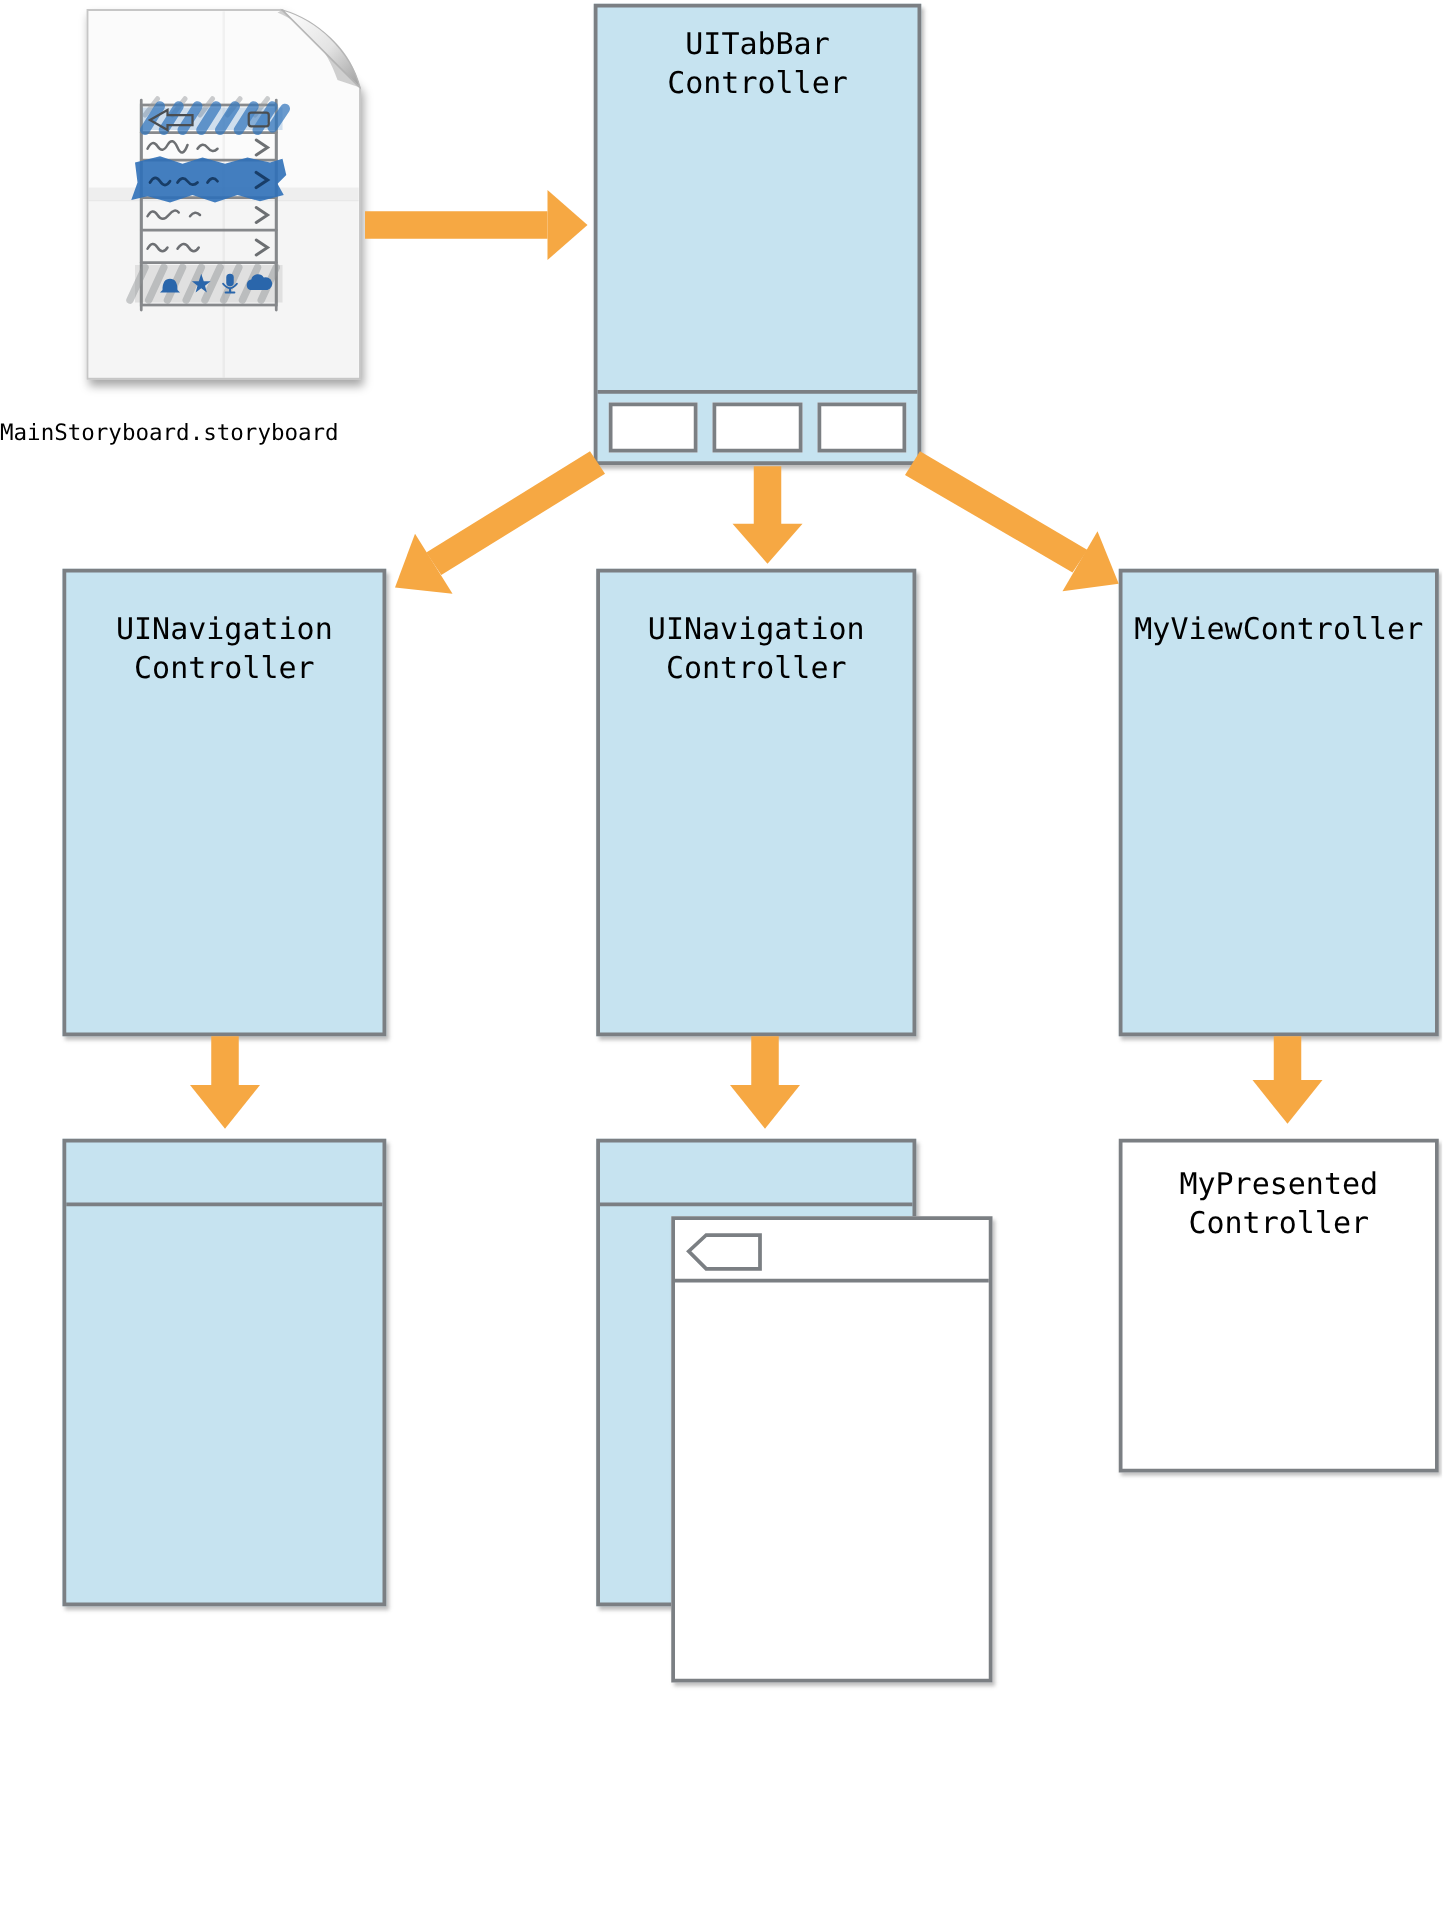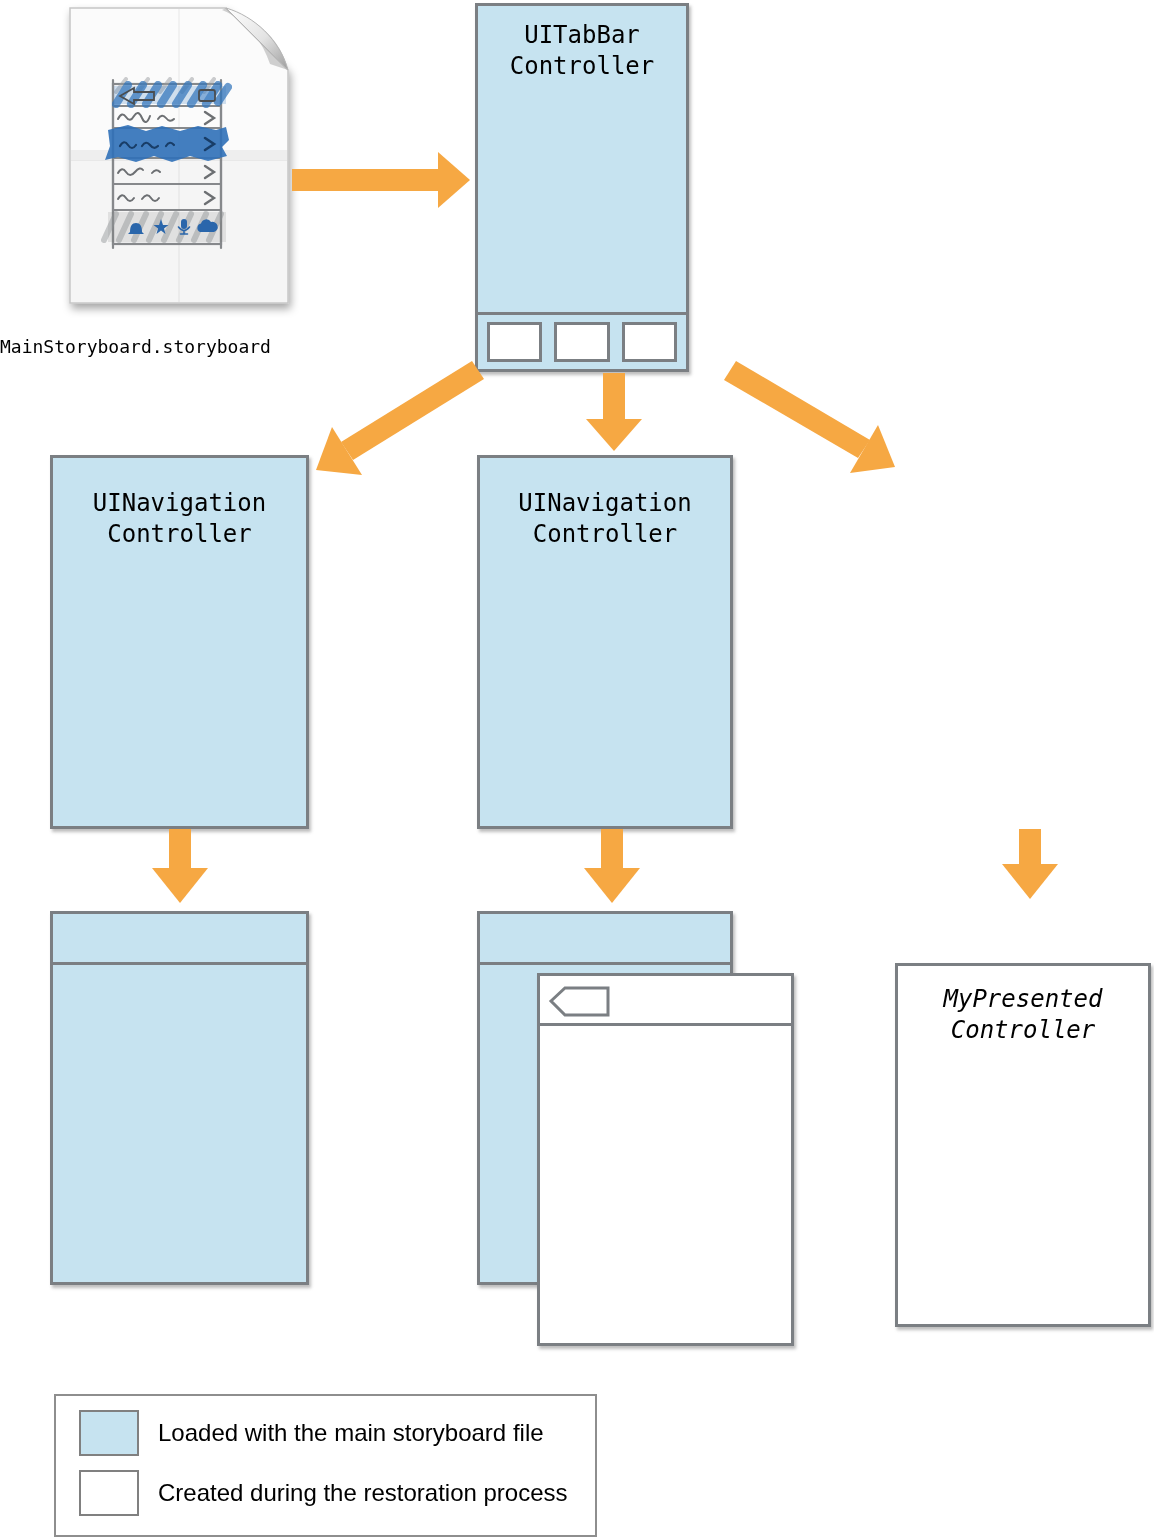--- a/index.html
+++ b/index.html
@@ -142,71 +142,64 @@
             <path d="M120.5,227 q5.5,7 11,0 M126,231 v3 M122.5,234 h7" fill="none" stroke="#2A66AB" stroke-width="1.6"></path>
           </g>
           <path d="M142,232 a4.5,4.5 0 0 1 1,-8.5 a5.5,5.5 0 0 1 10,-1.5 a4.5,4.5 0 0 1 3,10 z"></path>
         </g>
       </g>
     </g>
   </svg>
 
   <div class="file-label">MainStoryboard.storyboard</div>
 
-  <div class="box" style="left:475px;top:3px;width:214px;height:369px;">
+  <div class="box" style="left:475px;top:3px;width:262px;height:369px;">
     <div class="box-label pad14">UITabBar
 Controller</div>
     <div class="tray">
       <div class="tab-slot"></div>
       <div class="tab-slot"></div>
       <div class="tab-slot"></div>
     </div>
   </div>
 
   <div class="box" style="left:50px;top:455px;width:259px;height:374px;">
     <div class="box-label">UINavigation
 Controller</div>
   </div>
 
   <div class="box" style="left:477px;top:455px;width:256px;height:374px;">
     <div class="box-label">UINavigation
 Controller</div>
   </div>
 
+  <div class="box" style="left:895px;top:455px;width:256px;height:374px;">
+    <div class="box-label">MyViewController</div>
+  </div>
 
   <div class="box" style="left:50px;top:911px;width:259px;height:374px;">
     <div class="navbar-divider" style="top:48px;"></div>
   </div>
 
   <div class="box" style="left:477px;top:911px;width:256px;height:374px;">
     <div class="navbar-divider" style="top:48px;"></div>
   </div>
 
   <div class="box white" style="left:537px;top:973px;width:257px;height:373px;z-index:5;">
     <div class="navbar-divider" style="top:47px;"></div>
     <svg class="back-svg" width="66" height="40" viewBox="0 0 66 40">
       <path d="M3,16 L17,3 H60 V30 H17 Z" fill="#ffffff" stroke="#7B7F83" stroke-width="3"></path>
     </svg>
   </div>
 
-  <div class="box white" style="left:895px;top:963px;width:256px;height:364px;font-style:italic;">
+  <div class="box white" style="left:895px;top:911px;width:256px;height:267px;">
     <div class="box-label pad18">MyPresented
 Controller</div>
   </div>
 
-  <div class="legend">
-    <div class="legend-row" style="top:12px;">
-      <div class="legend-swatch swatch-blue"></div>
-      <div class="legend-label">Loaded with the main storyboard file</div>
-    </div>
-    <div class="legend-row" style="top:72px;">
-      <div class="legend-swatch swatch-white"></div>
-      <div class="legend-label">Created during the restoration process</div>
-    </div>
-  </div>
 
   <svg class="arrows" width="1154" height="1540" viewBox="0 0 1154 1540" style="z-index:10;">
     <g fill="#F6A843" stroke="none">
 
       <g>
         <rect x="292" y="169" width="146" height="22"></rect>
         <polygon points="438,152 438,208 470,180"></polygon>
       </g>
 
       <polygon points="472,361 484,379 353,460 341,442"></polygon>

